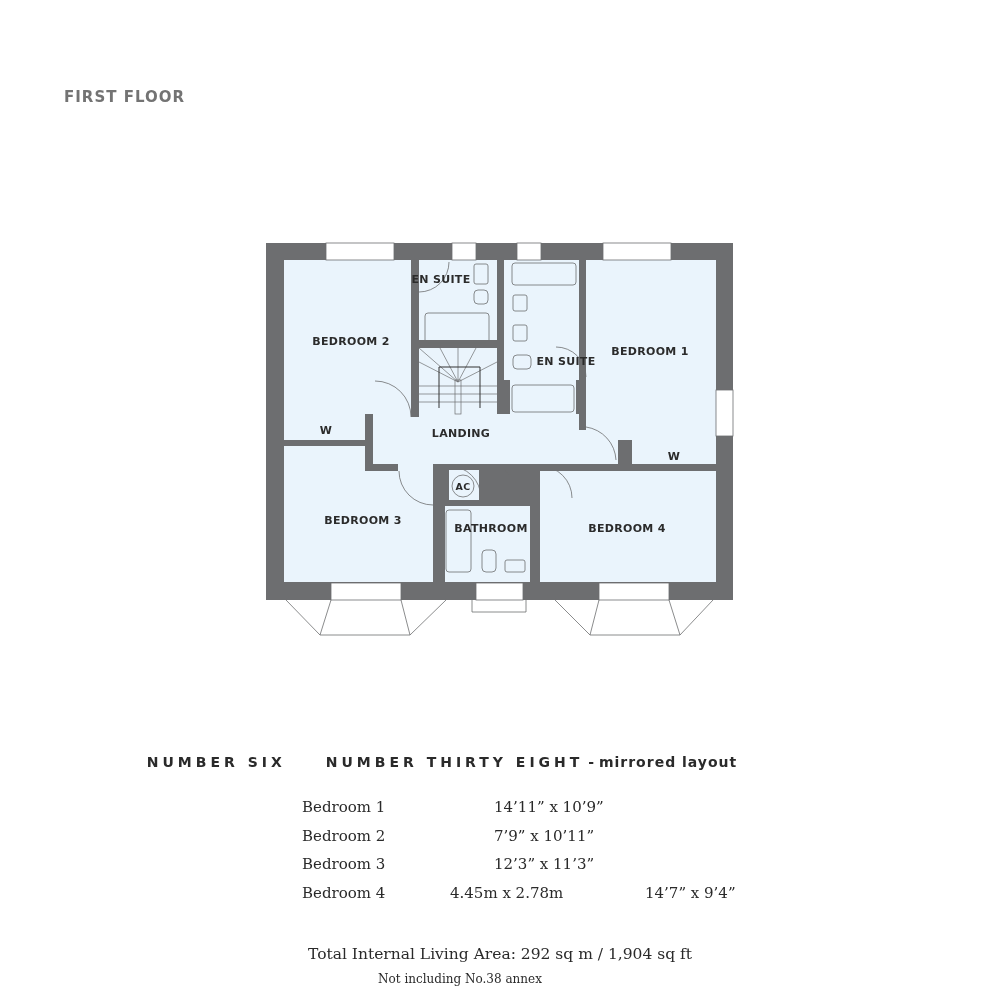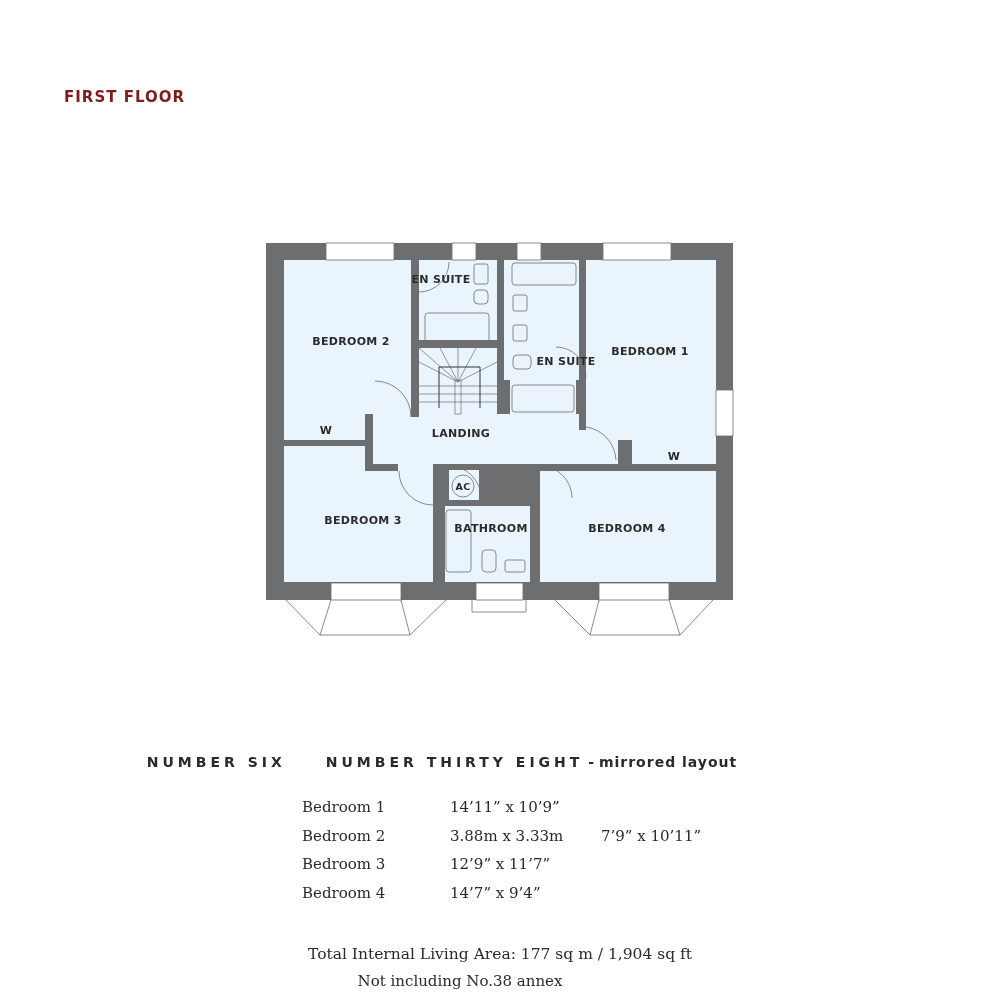--- a/index.html
+++ b/index.html
@@ -1,31 +1,31 @@
 <!DOCTYPE html>
 <html><head>
 <meta charset="utf-8">
 <style>
   html, body { margin:0; padding:0; background:#ffffff; }
   body { width:1000px; height:1000px; position:relative; overflow:hidden; font-family:"DejaVu Sans", sans-serif; color:#2a2a2a; }
-  .floor-title { position:absolute; left:64px; top:88px; font-size:15px; font-weight:bold; letter-spacing:1px; color:#7f1d1d; }
+  .floor-title { position:absolute; left:64px; top:88px; font-size:15px; font-weight:bold; letter-spacing:1px; color:#737373; }
   .plan { position:absolute; left:0; top:0; width:1000px; height:1000px; }
   .room-label { font-family:"DejaVu Sans", sans-serif; font-size:11px; font-weight:bold; fill:#2b2b2b; letter-spacing:0.3px; }
   .heading { position:absolute; top:754px; left:0; width:884px; text-align:center; font-size:14px; font-weight:bold; color:#2a2a2a; white-space:nowrap; }
   .heading .h1 { letter-spacing:4px; }
   .heading .gap { display:inline-block; width:40px; }
   .heading .h2 { letter-spacing:4px; }
   .heading .mir { letter-spacing:1px; }
   .dims { position:absolute; left:302px; top:798px; font-family:"DejaVu Serif", serif; font-size:15px; color:#2a2a2a; }
   .dims .row { height:28.5px; display:flex; }
   .dims .c1 { width:148px; }
   .dims .c2 { width:151px; }
-  .dims .c3 { width:140px; }
+  .dims .c3 { width:140px;margin-left:44px; }
   .total { position:absolute; top:945px; left:0; width:1000px; text-align:center; font-family:"DejaVu Serif", serif; font-size:15.5px; color:#2a2a2a; }
-  .note { position:absolute; top:972px; left:0; width:920px; text-align:center; font-family:"DejaVu Serif", serif; font-size:15px; color:#2a2a2a; }
+  .note { position:absolute; top:972px; left:0; width:920px; text-align:center; font-family:"DejaVu Serif", serif; font-size:12px; color:#2a2a2a; }
 </style>
 </head>
 <body>
 
 <div class="floor-title">FIRST FLOOR</div>
 
 <svg class="plan" viewBox="0 0 1000 1000" xmlns="http://www.w3.org/2000/svg">
 
   <rect x="266" y="243" width="467" height="357" fill="#6d6e70"></rect>
 
@@ -143,27 +143,27 @@
   <span class="mir">mirrored layout</span>
 </div>
 
 <div class="dims">
   <div class="row">
     <span class="c1">Bedroom 1</span>
     <span class="c3">14’11” x 10’9”</span>
   </div>
   <div class="row">
     <span class="c1">Bedroom 2</span>
-    <span class="c2">3.88m x 3.33m</span>
     <span class="c3">7’9” x 10’11”</span>
   </div>
   <div class="row">
     <span class="c1">Bedroom 3</span>
-    <span class="c3">12’9” x 11’7”</span>
+    <span class="c3">12’3” x 11’3”</span>
   </div>
   <div class="row">
     <span class="c1">Bedroom 4</span>
+    <span class="c2">4.45m x 2.78m</span>
     <span class="c3">14’7” x 9’4”</span>
   </div>
 </div>
 
-<div class="total">Total Internal Living Area: 177 sq m / 1,904 sq ft</div>
+<div class="total">Total Internal Living Area: 292 sq m / 1,904 sq ft</div>
 <div class="note">Not including No.38 annex</div>
 
 </body></html>

